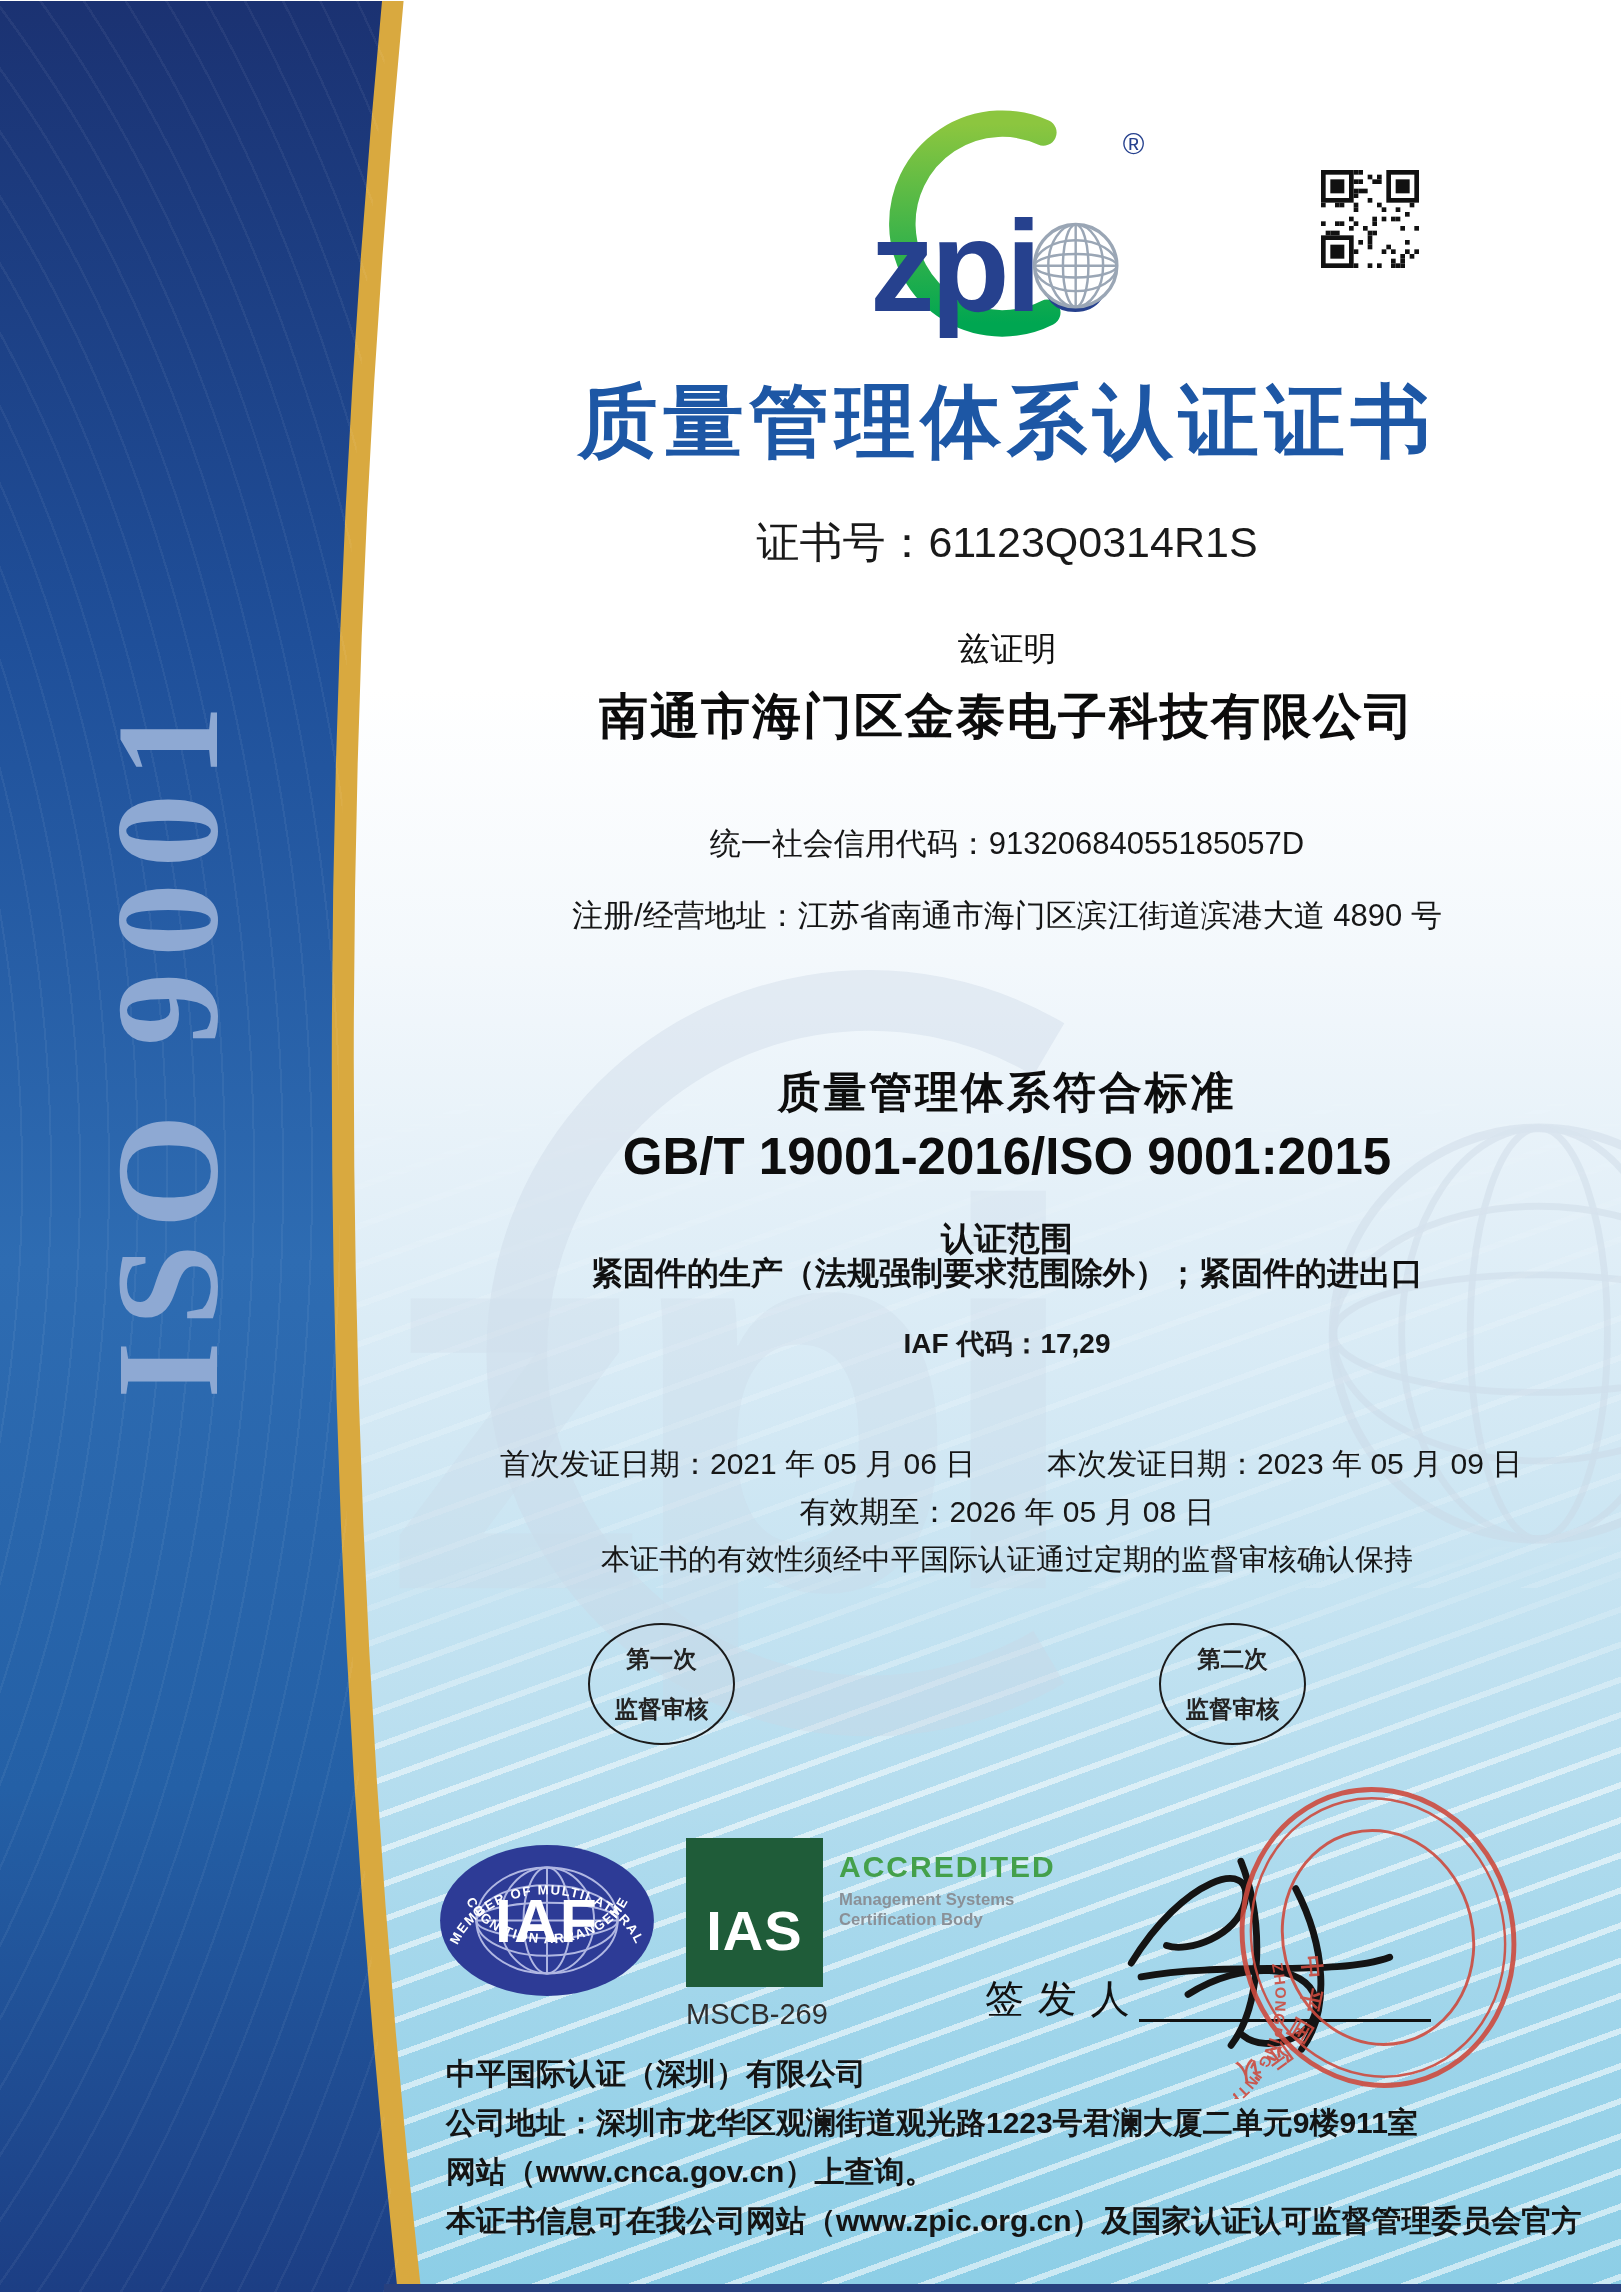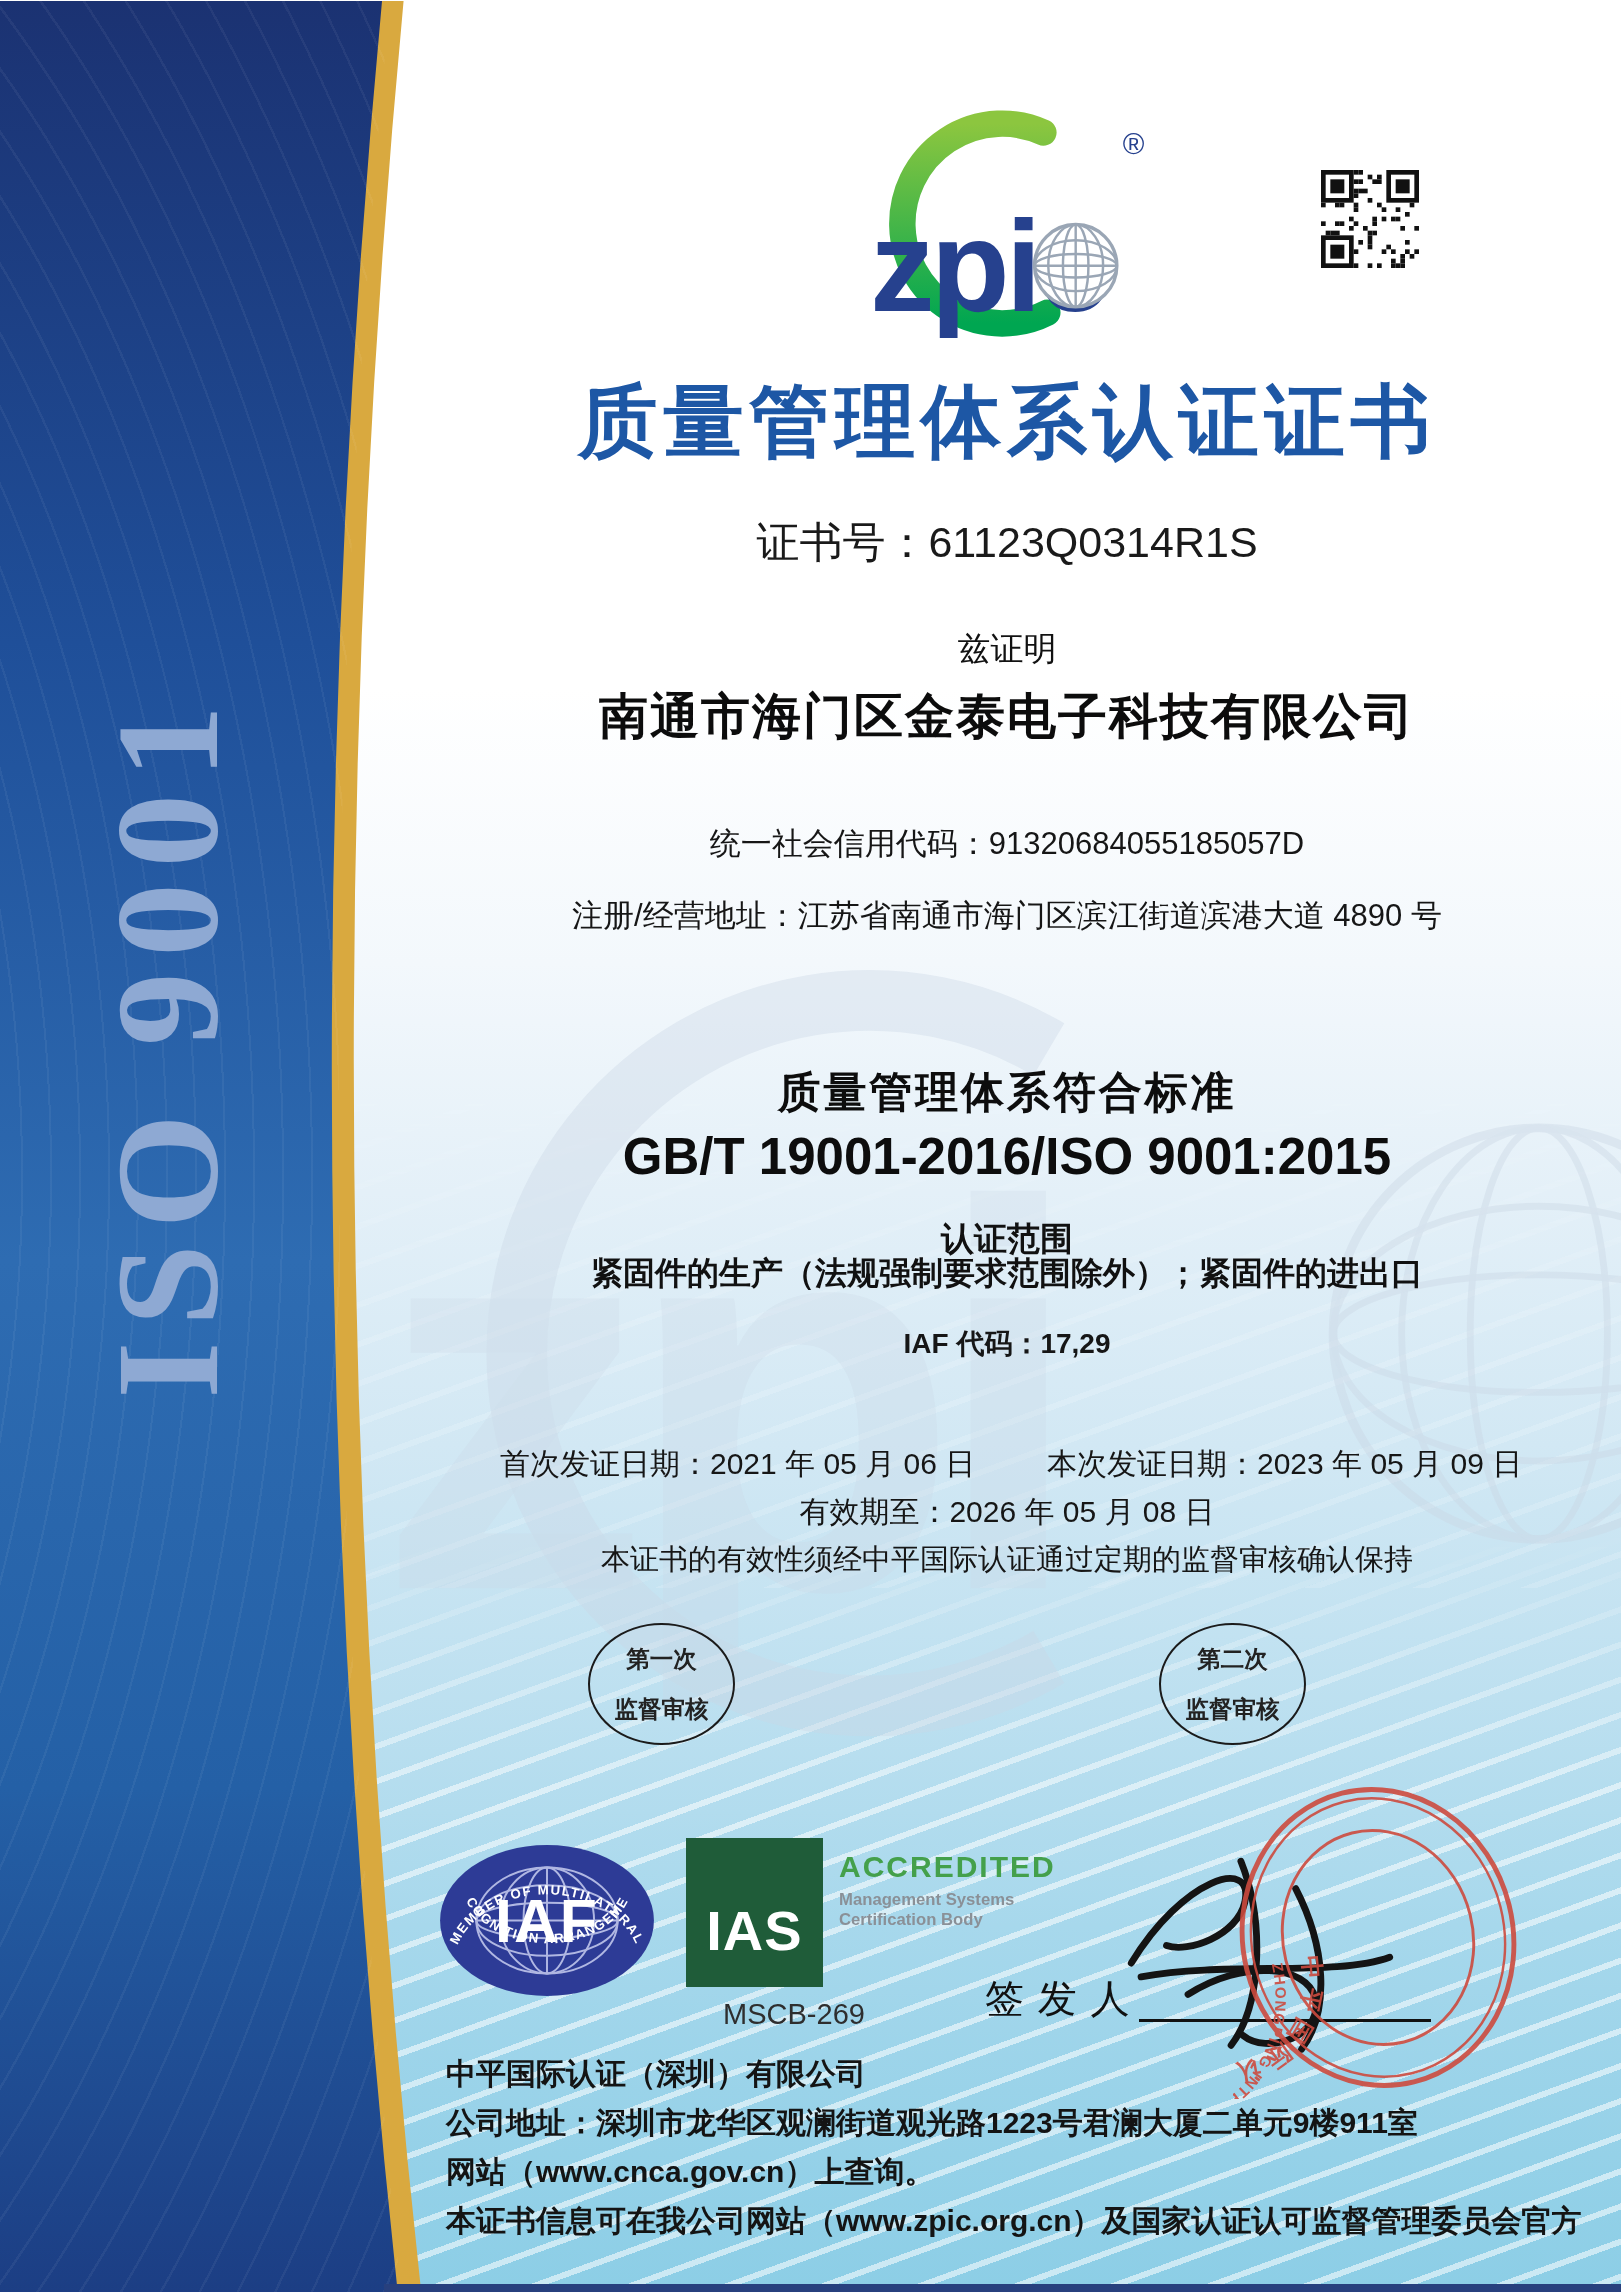--- a/index.html
+++ b/index.html
@@ -53,21 +53,21 @@
     display:flex;flex-direction:column;align-items:center;justify-content:center;
     gap:17.6px;font-size:23.5px;color:#222;font-weight:bold;}
   #seal1{left:588px;top:1623px;} #seal2{left:1159px;top:1623px;}
   
   #ias-square{left:686px;top:1838px;width:137px;height:149px;background:#1f5c39;
     display:flex;align-items:center;justify-content:center;}
   #ias-square span{color:#fff;font-weight:bold;font-size:56px;letter-spacing:1px;margin-top:36px;}
   #ias-right{left:839px;top:1852px;}
   #ias-accredited{color:#44a04b;font-weight:bold;font-size:30px;letter-spacing:2px;line-height:1;}
   .ias-sub{color:#8a9097;font-size:16.7px;font-weight:bold;line-height:20.6px;}
-  #mscb{left:686px;top:1998px;width:216px;text-align:center;font-size:29px;color:#2e2e2e;}
+  #mscb{left:686px;top:1998px;width:216px;font-size:29px;color:#2e2e2e;}
   
   #issuer{left:985px;top:1972px;font-size:39px;color:#111;letter-spacing:13.7px;white-space:nowrap;}
   #sig-line{left:1139px;top:2019px;width:292px;border-bottom:3.9px solid #111;}
   
   #footer{left:446px;top:2049px;font-size:30px;font-weight:bold;color:#141414;line-height:49px;white-space:nowrap;}
   #bottom-strip{left:384px;top:2284px;width:1237px;height:8.8px;background:#27407e;}
 </style>
 </head>
 <body>
 

